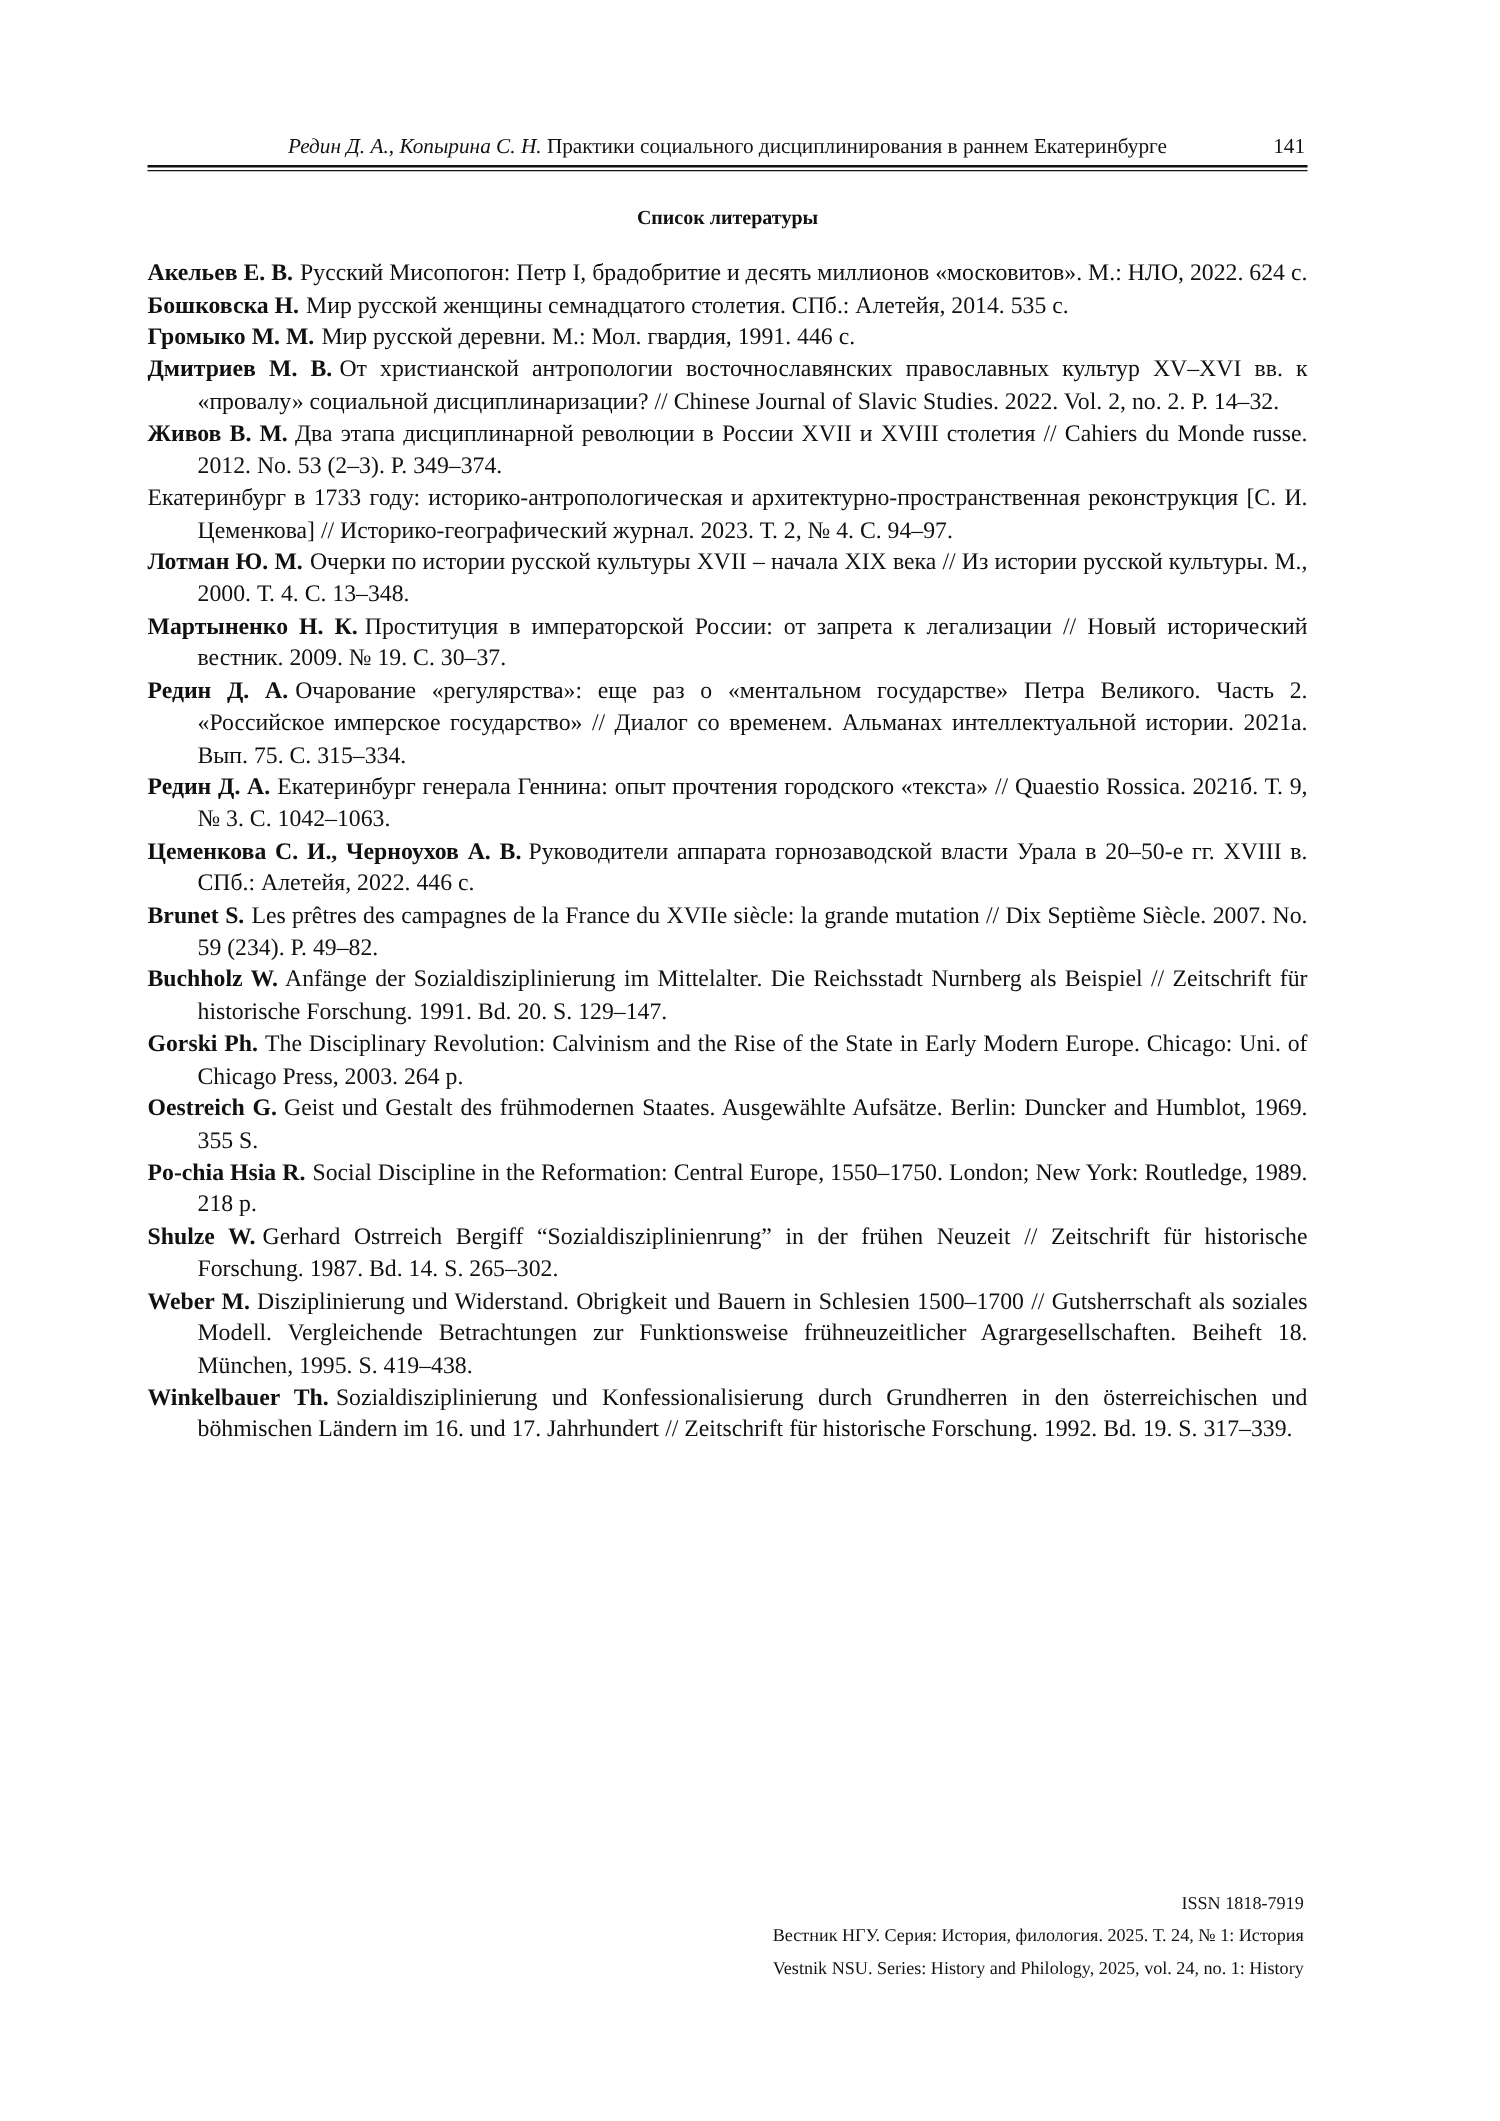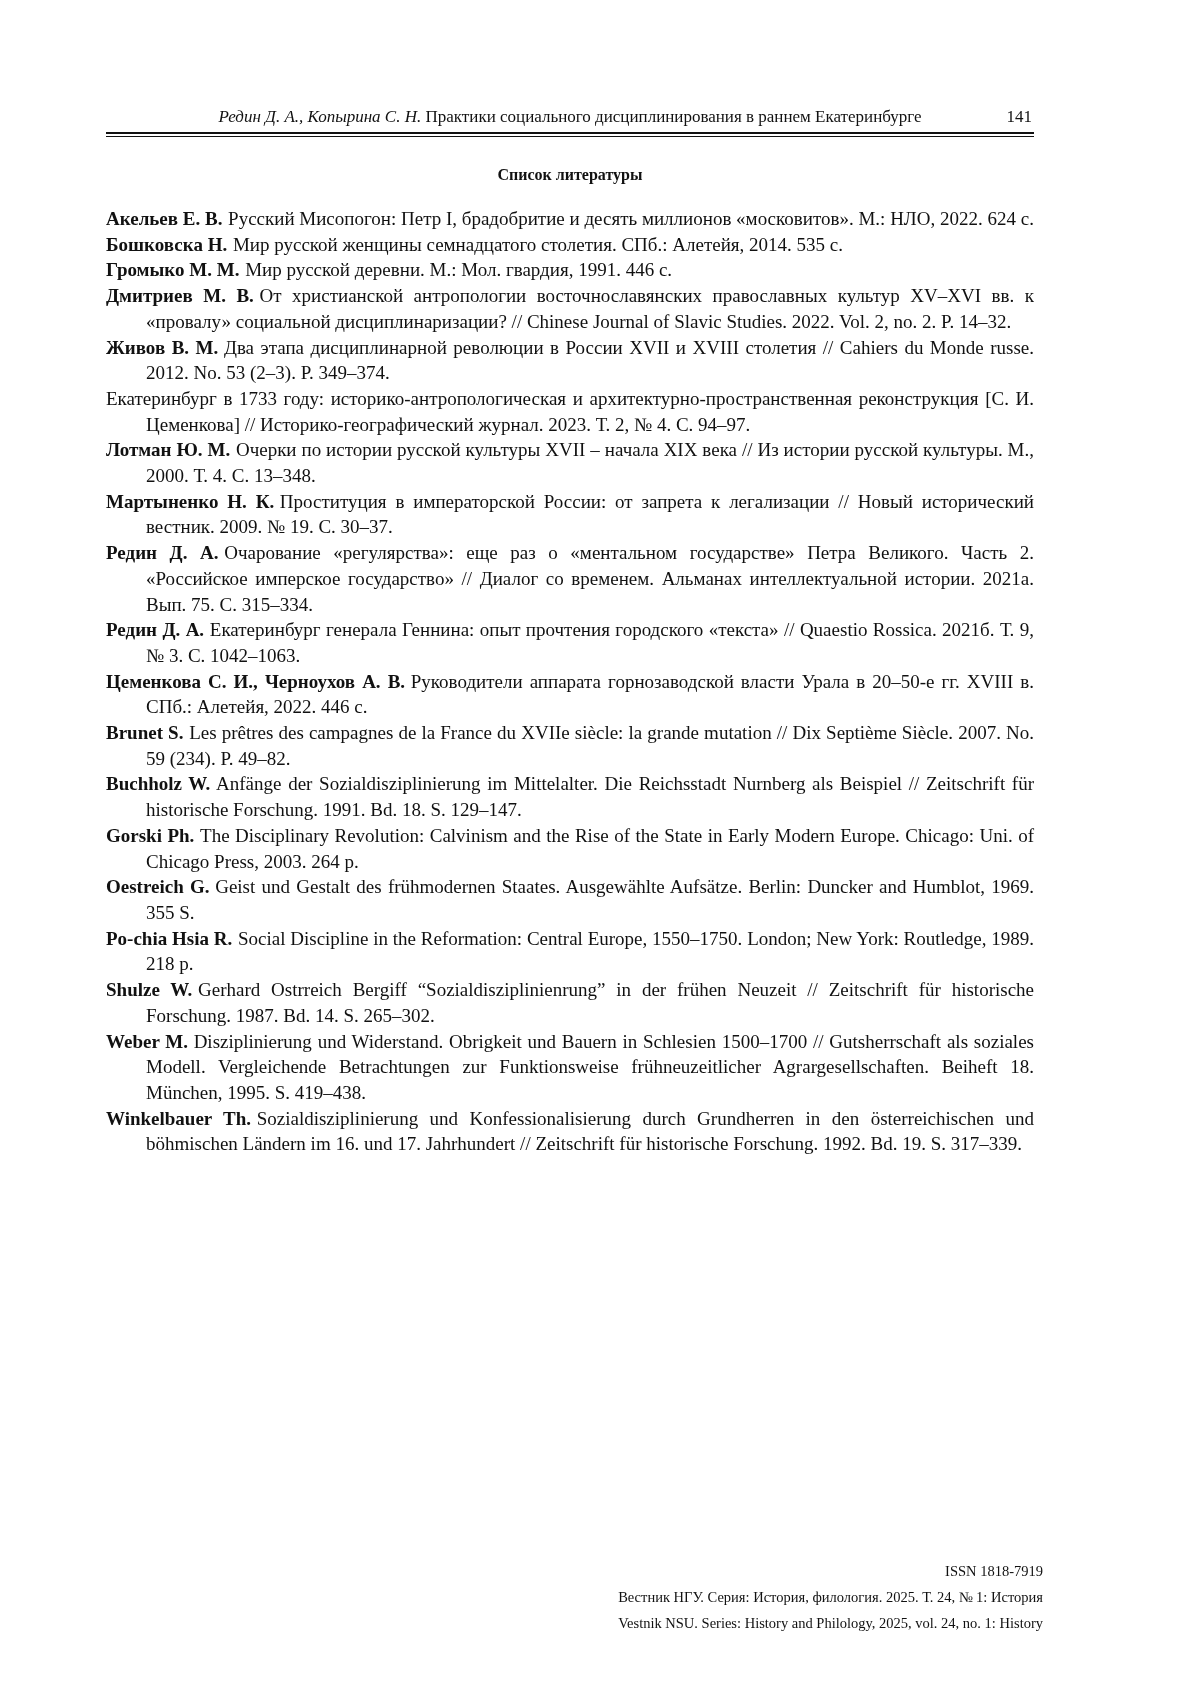--- a/index.html
+++ b/index.html
@@ -6,21 +6,21 @@
   html, body { background: #ffffff; }
   body {
     font-family: "Liberation Serif", "DejaVu Serif", serif;
     color: #111111;
     width: 1200px;
     height: 1697px;
     position: relative;
   }
   .page {
     position: absolute;
-    left: 106px;
+    left: 118px;
     top: 0;
     width: 928px;
     height: 1406px;
   }
   
   .running-head {
     position: relative;
     padding-top: 106px;
     font-size: 17px;
     line-height: 22px;
@@ -56,21 +56,21 @@
   .ref {
     padding-left: 40px;
     text-indent: -40px;
     text-align: justify;
   }
   .ref b:not(:empty) { margin-right: 0.3em; }
   
   .footer {
     position: absolute;
     right: 157px;
-    top: 1558px;
+    top: 1510px;
     text-align: right;
     font-size: 14.5px;
     line-height: 26px;
   }
 </style>
 </head>
 <body>
 
 <div class="page">
 
@@ -90,21 +90,21 @@
     <p class="ref"><b>Громыко М. М.</b><span>Мир русской деревни. М.: Мол. гвардия, 1991. 446 с.</span></p>
     <p class="ref"><b>Дмитриев М. В.</b><span>От христианской антропологии восточнославянских православных культур XV–XVI вв. к «провалу» социальной дисциплинаризации? // Chinese Journal of Slavic Studies. 2022. Vol. 2, no. 2. P. 14–32.</span></p>
     <p class="ref"><b>Живов В. М.</b><span>Два этапа дисциплинарной революции в России XVII и XVIII столетия // Cahiers du Monde russe. 2012. No. 53 (2–3). P. 349–374.</span></p>
     <p class="ref"><b></b><span>Екатеринбург в 1733 году: историко-антропологическая и архитектурно-пространственная реконструкция [С. И. Цеменкова] // Историко-географический журнал. 2023. Т. 2, № 4. С. 94–97.</span></p>
     <p class="ref"><b>Лотман Ю. М.</b><span>Очерки по истории русской культуры XVII – начала XIX века // Из истории русской культуры. М., 2000. Т. 4. С. 13–348.</span></p>
     <p class="ref"><b>Мартыненко Н. К.</b><span>Проституция в императорской России: от запрета к легализации // Новый исторический вестник. 2009. № 19. С. 30–37.</span></p>
     <p class="ref"><b>Редин Д. А.</b><span>Очарование «регулярства»: еще раз о «ментальном государстве» Петра Великого. Часть 2. «Российское имперское государство» // Диалог со временем. Альманах интеллектуальной истории. 2021а. Вып. 75. С. 315–334.</span></p>
     <p class="ref"><b>Редин Д. А.</b><span>Екатеринбург генерала Геннина: опыт прочтения городского «текста» // Quaestio Rossica. 2021б. Т. 9, № 3. С. 1042–1063.</span></p>
     <p class="ref"><b>Цеменкова С. И., Черноухов А. В.</b><span>Руководители аппарата горнозаводской власти Урала в 20–50-е гг. XVIII в. СПб.: Алетейя, 2022. 446 с.</span></p>
     <p class="ref"><b>Brunet S.</b><span>Les prêtres des campagnes de la France du XVIIe siècle: la grande mutation // Dix Septième Siècle. 2007. No. 59 (234). P. 49–82.</span></p>
-    <p class="ref"><b>Buchholz W.</b><span>Anfänge der Sozialdisziplinierung im Mittelalter. Die Reichsstadt Nurnberg als Beispiel // Zeitschrift für historische Forschung. 1991. Bd. 18. S. 129–147.</span></p>
+    <p class="ref"><b>Buchholz W.</b><span>Anfänge der Sozialdisziplinierung im Mittelalter. Die Reichsstadt Nurnberg als Beispiel // Zeitschrift für historische Forschung. 1991. Bd. 20. S. 129–147.</span></p>
     <p class="ref"><b>Gorski Ph.</b><span>The Disciplinary Revolution: Calvinism and the Rise of the State in Early Modern Europe. Chicago: Uni. of Chicago Press, 2003. 264 p.</span></p>
     <p class="ref"><b>Oestreich G.</b><span>Geist und Gestalt des frühmodernen Staates. Ausgewählte Aufsätze. Berlin: Duncker and Humblot, 1969. 355 S.</span></p>
     <p class="ref"><b>Po-chia Hsia R.</b><span>Social Discipline in the Reformation: Central Europe, 1550–1750. London; New York: Routledge, 1989. 218 p.</span></p>
     <p class="ref"><b>Shulze W.</b><span>Gerhard Ostrreich Bergiff “Sozialdisziplinienrung” in der frühen Neuzeit // Zeitschrift für historische Forschung. 1987. Bd. 14. S. 265–302.</span></p>
     <p class="ref"><b>Weber M.</b><span>Disziplinierung und Widerstand. Obrigkeit und Bauern in Schlesien 1500–1700 // Gutsherrschaft als soziales Modell. Vergleichende Betrachtungen zur Funktionsweise frühneuzeitlicher Agrargesellschaften. Beiheft 18. München, 1995. S. 419–438.</span></p>
     <p class="ref"><b>Winkelbauer Th.</b><span>Sozialdisziplinierung und Konfessionalisierung durch Grundherren in den österreichischen und böhmischen Ländern im 16. und 17. Jahrhundert // Zeitschrift für historische Forschung. 1992. Bd. 19. S. 317–339.</span></p>
   </div>
 
 </div>
 

